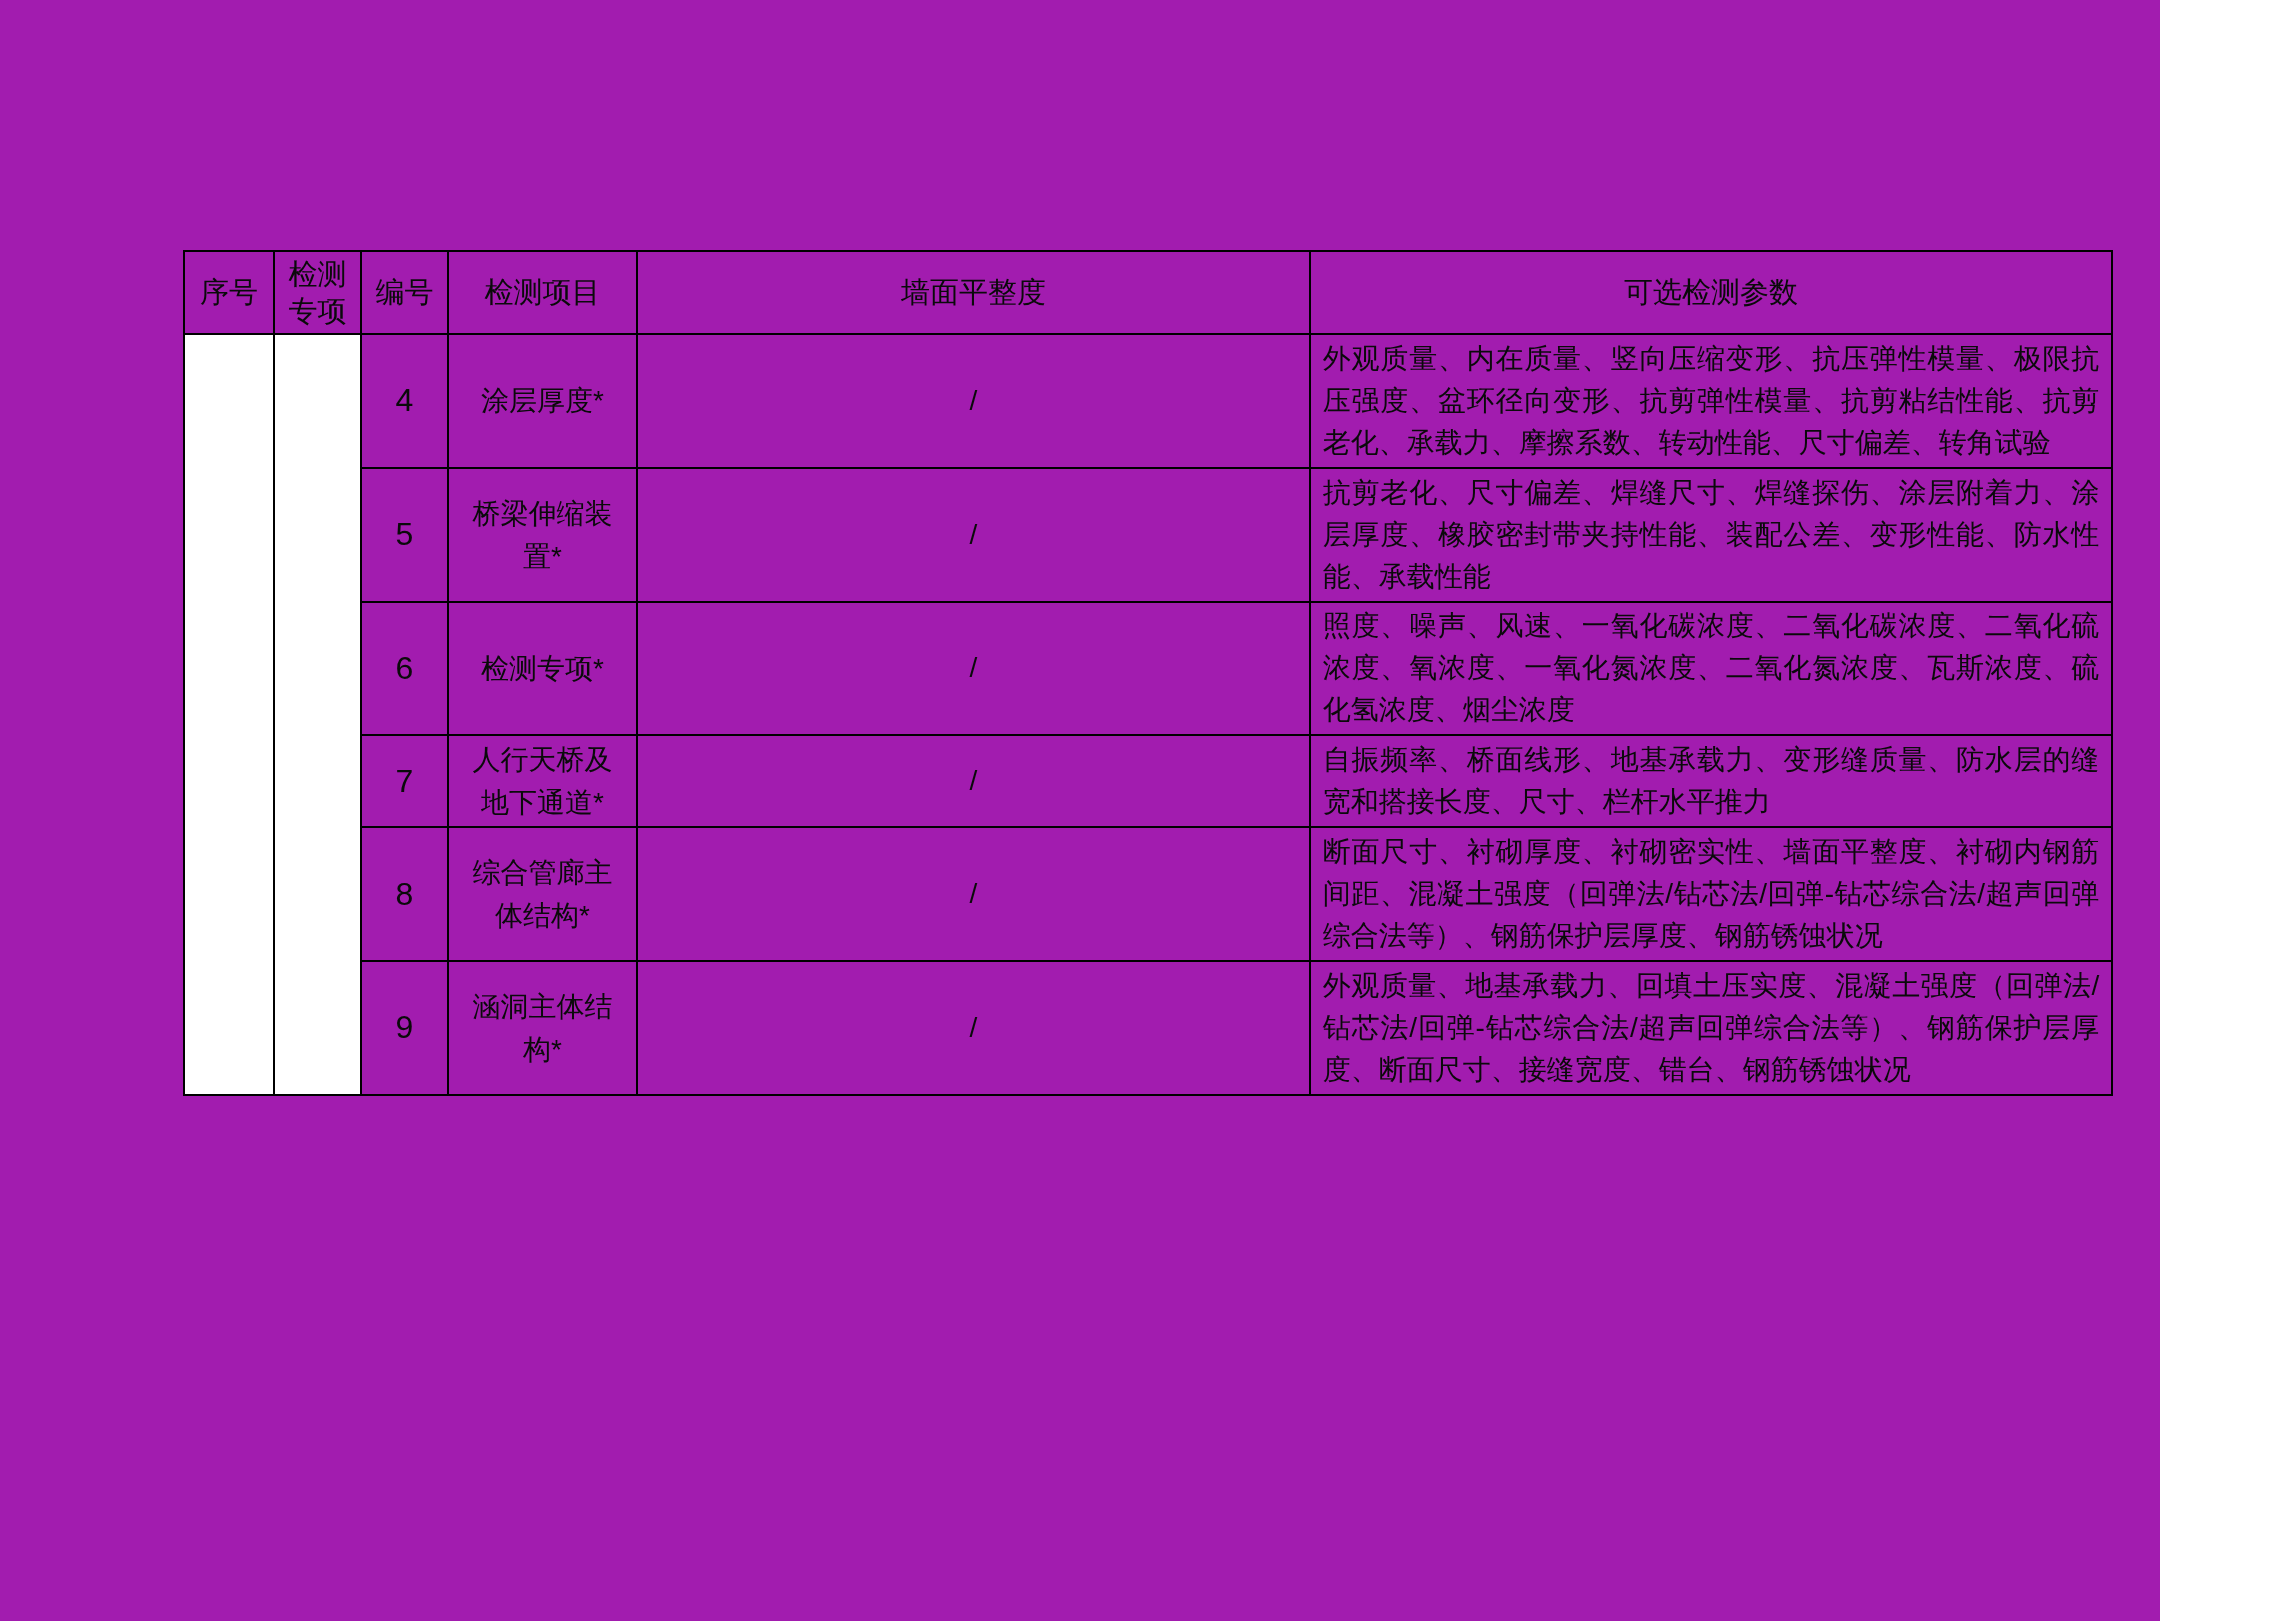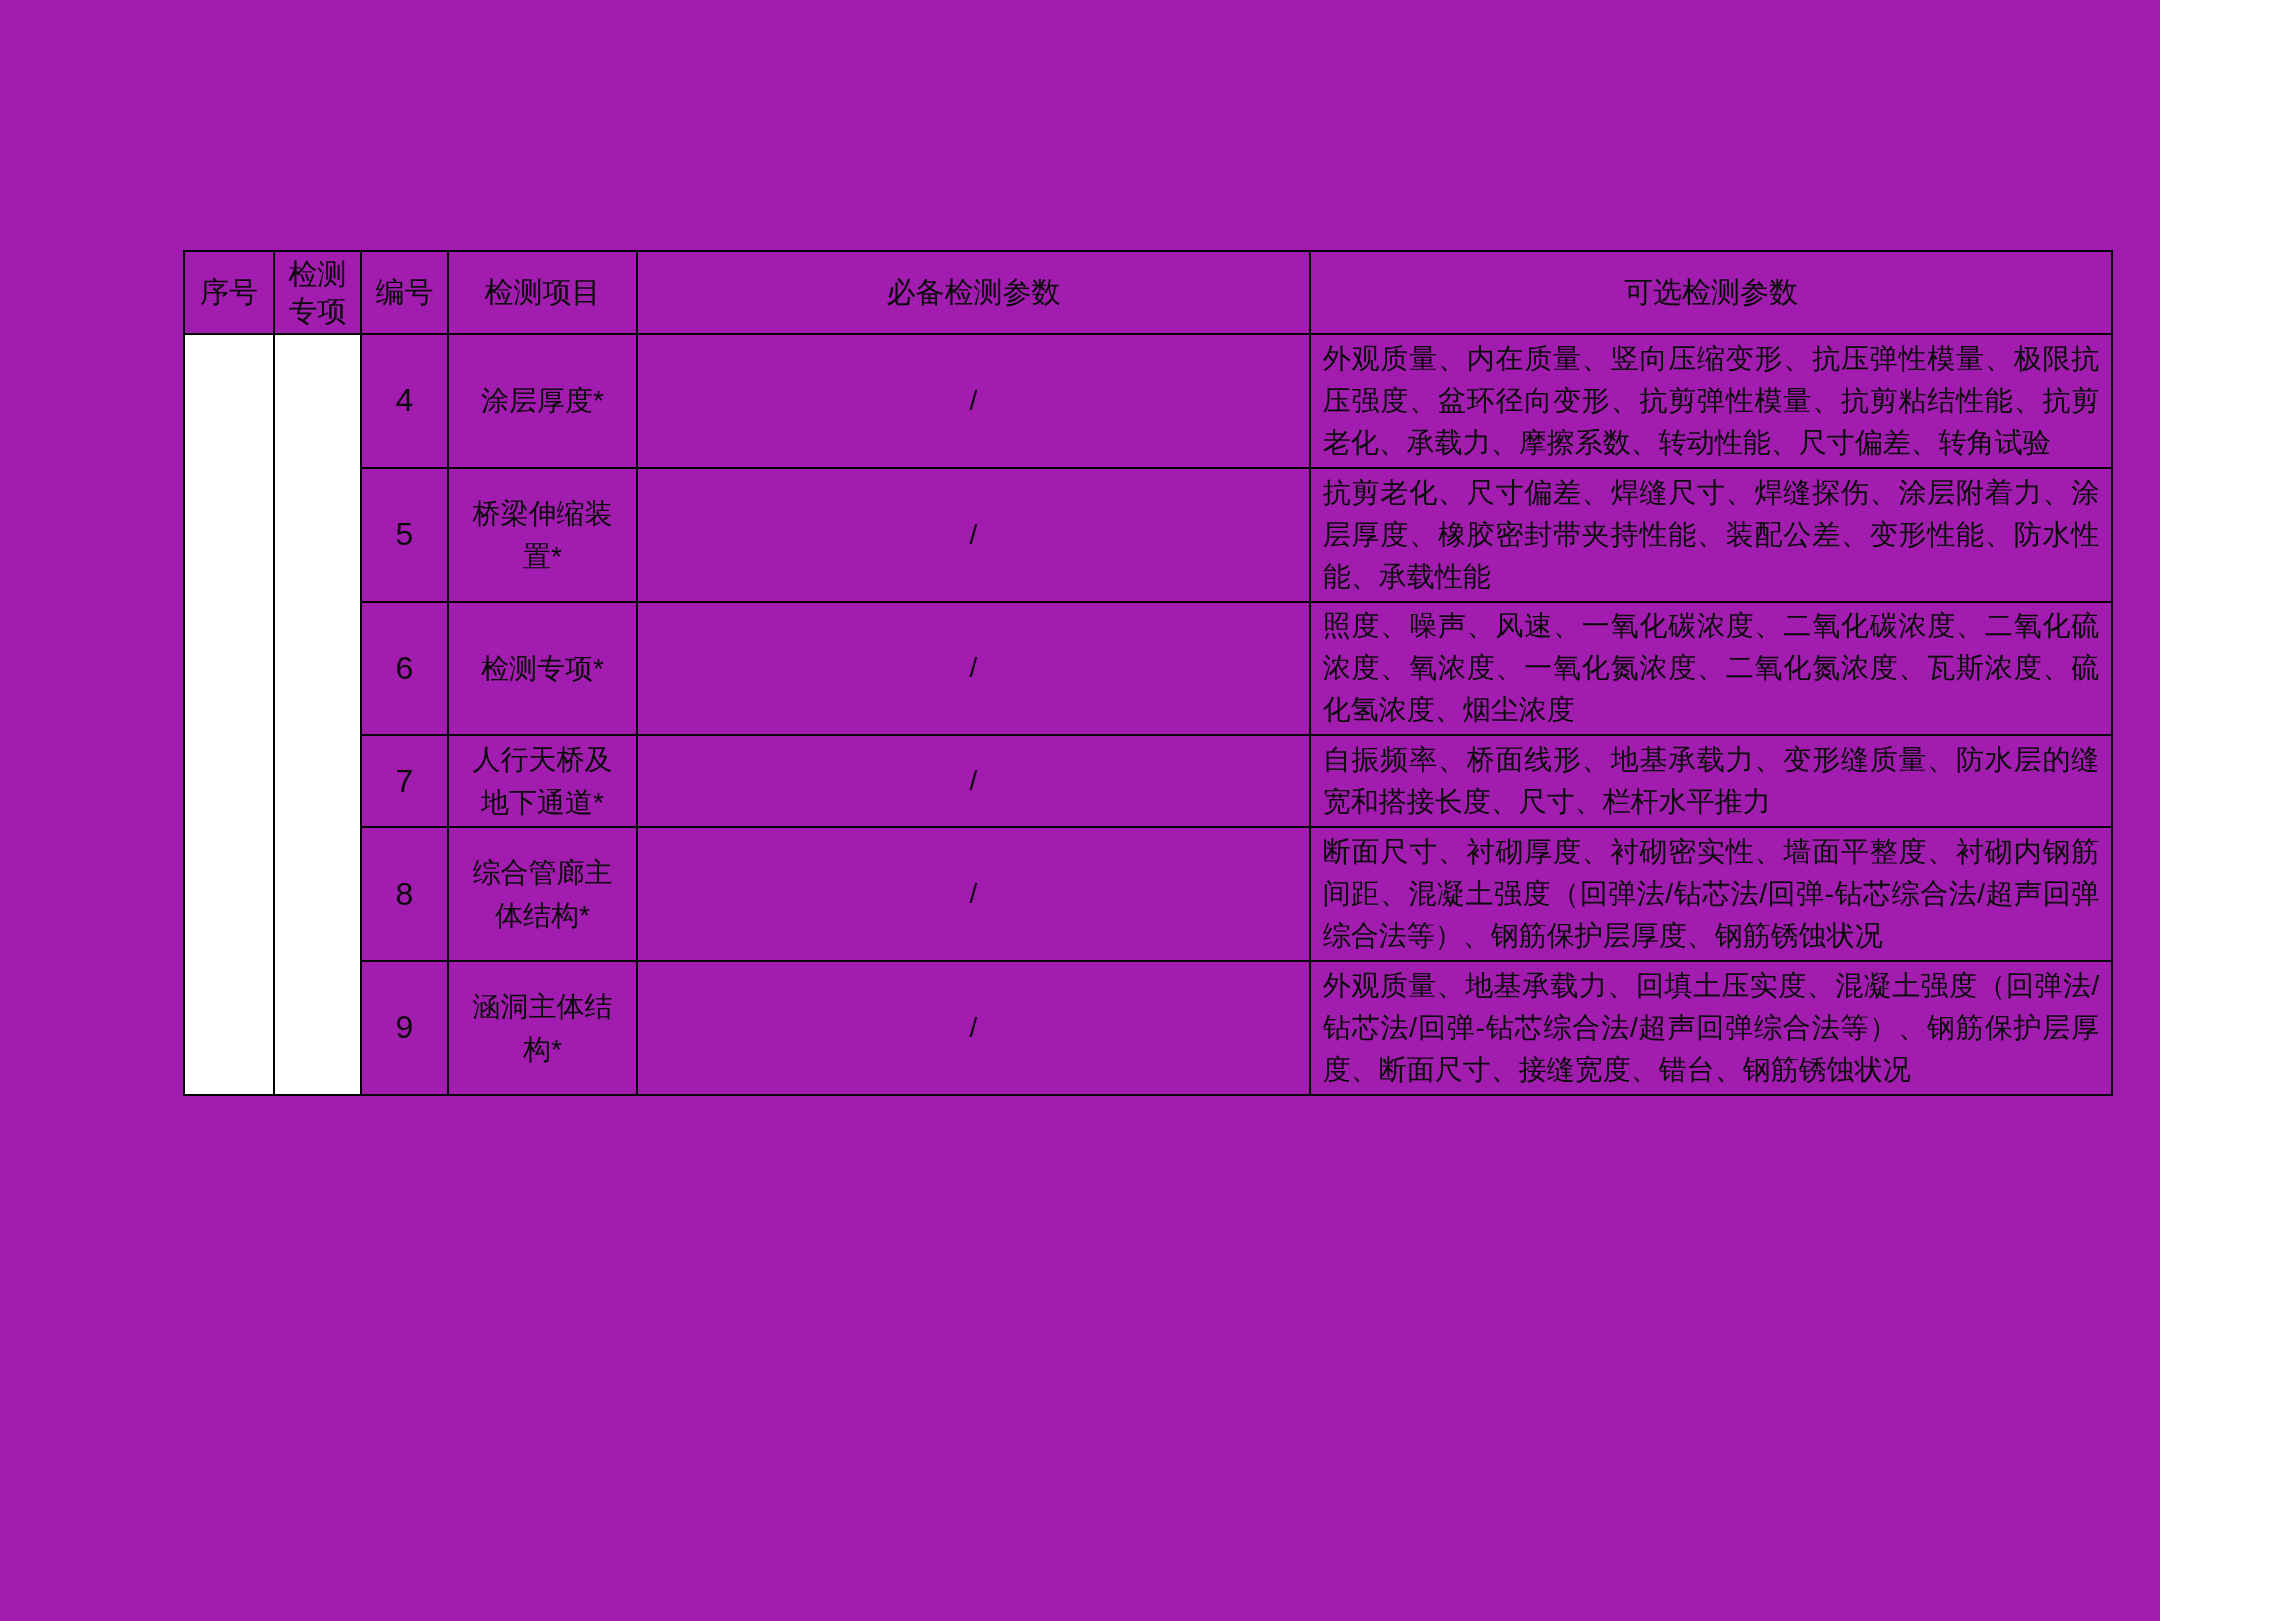--- a/index.html
+++ b/index.html
@@ -105,21 +105,21 @@
       <col class="c-item">
       <col class="c-required">
       <col class="c-optional">
     </colgroup>
     <thead>
       <tr>
         <th>序号</th>
         <th>检测专项</th>
         <th>编号</th>
         <th>检测项目</th>
-        <th>必备检测参数</th>
+        <th>墙面平整度</th>
         <th>可选检测参数</th>
       </tr>
     </thead>
     <tbody>
       <tr class="r-4">
         <td class="empty-cell" rowspan="6"></td>
         <td class="empty-cell" rowspan="6"></td>
         <td class="no-cell">4</td>
         <td class="item-cell">涂层厚度*</td>
         <td class="req-cell">/</td>

